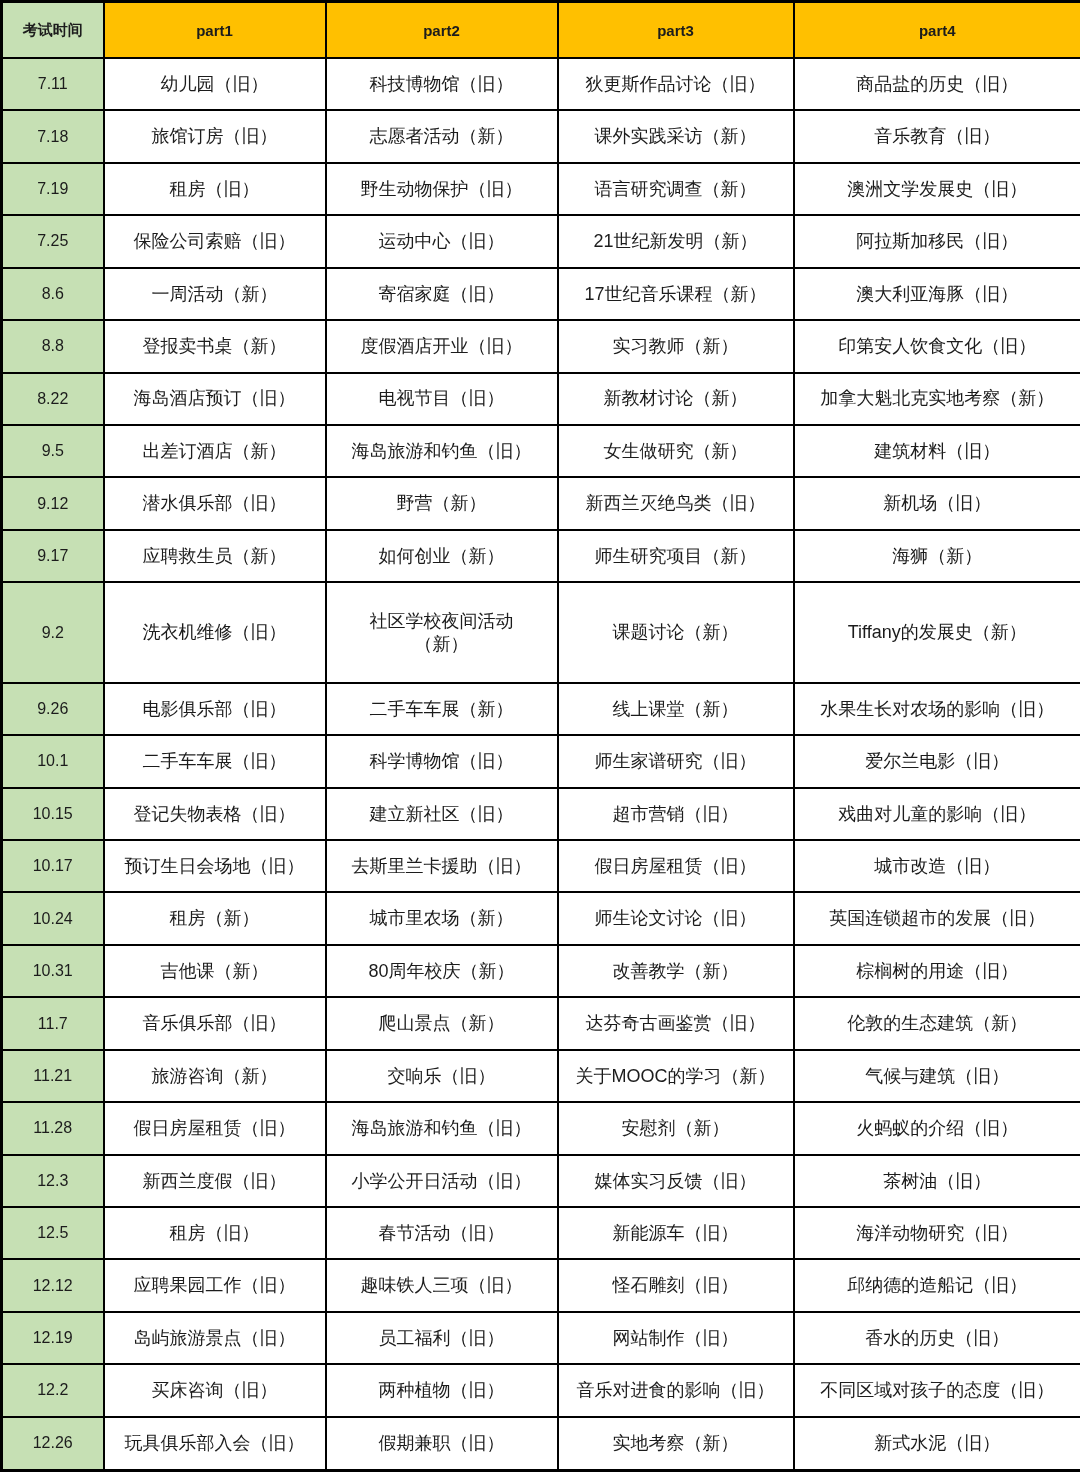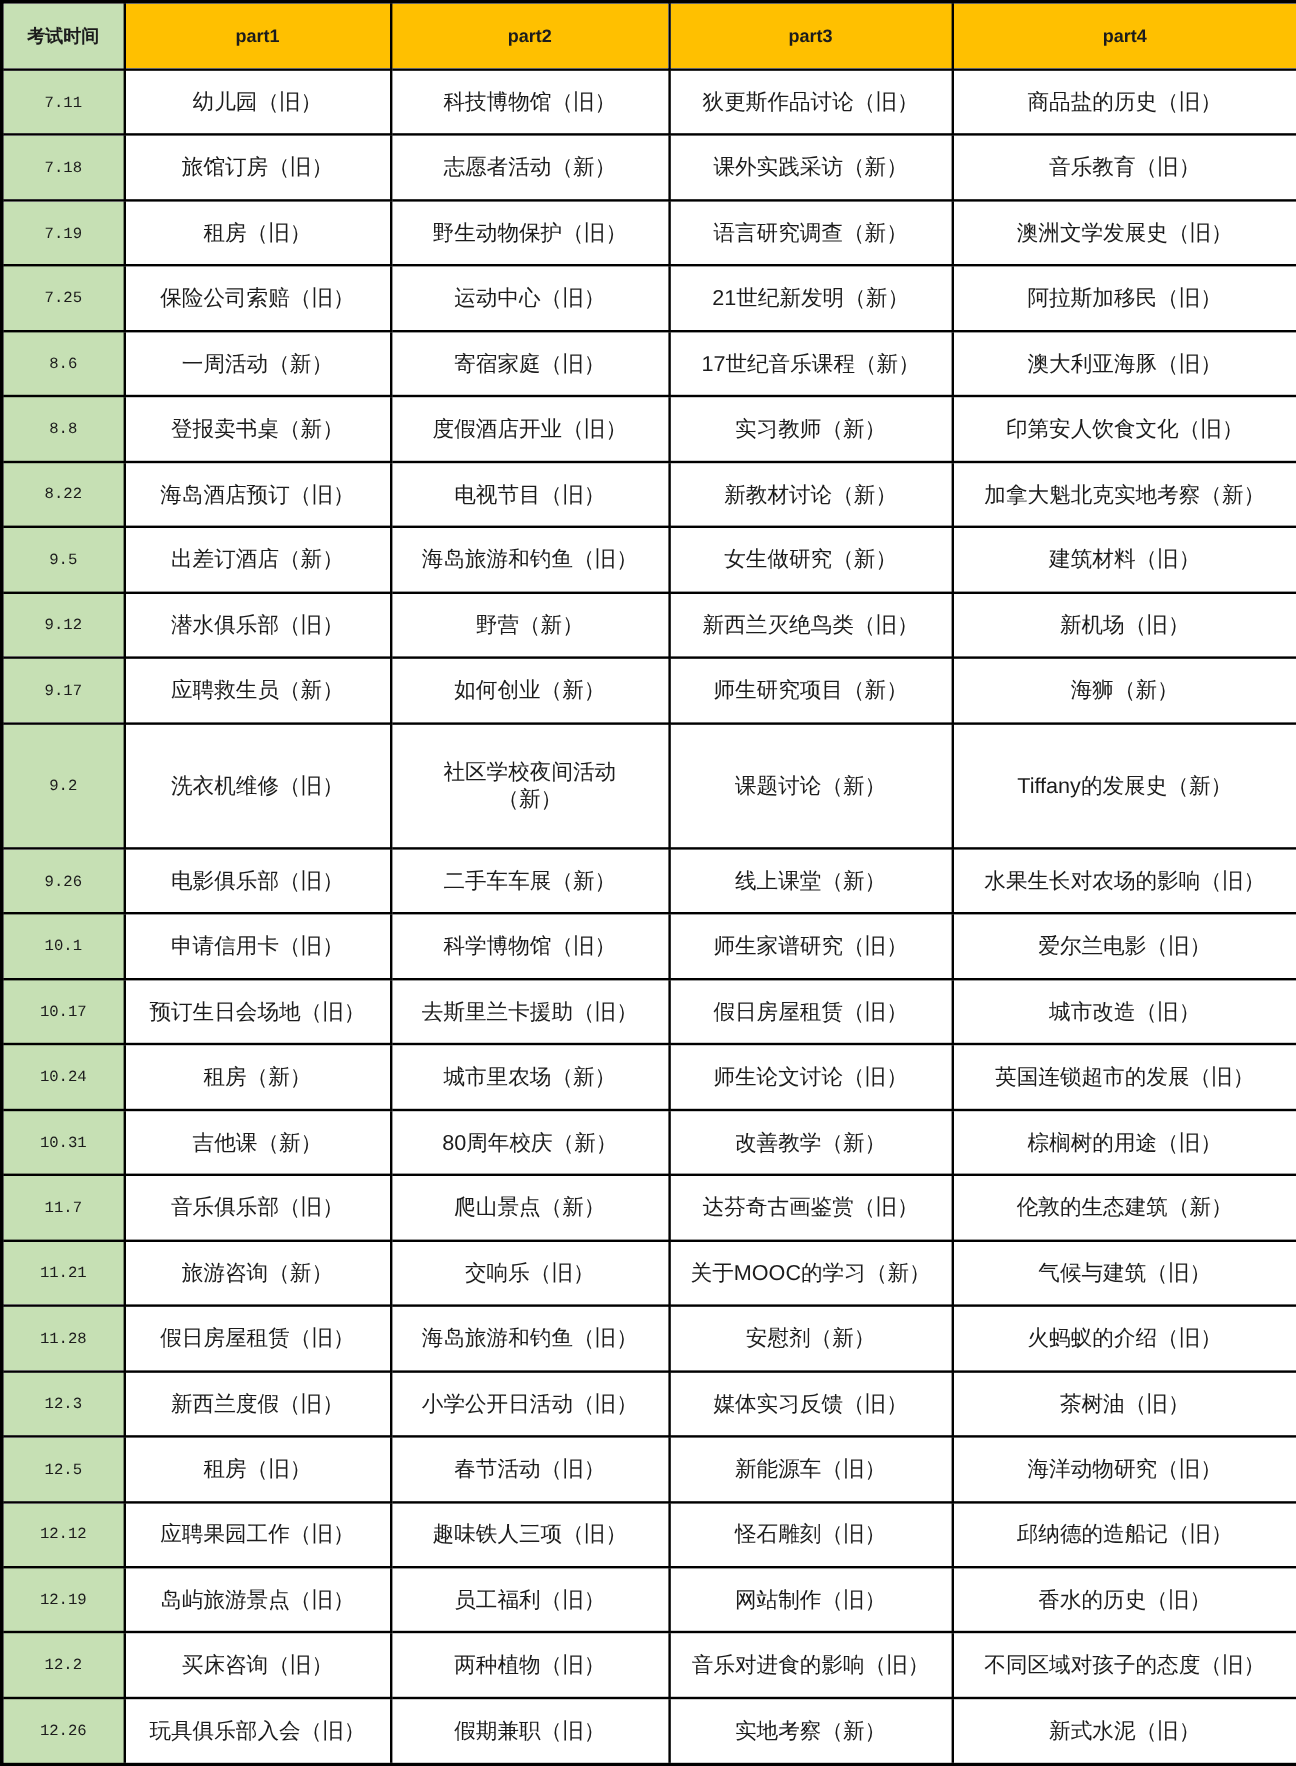--- a/index.html
+++ b/index.html
@@ -20,21 +20,21 @@
     text-align:center;vertical-align:middle;
     padding:0 2px;overflow:hidden;
   }
   thead th{
     background:var(--header-bg);
     font-weight:bold;font-size:15px;height:54px;
   }
   thead th.time-header{background:var(--date-bg);}
   tbody th.date-cell{
     background:var(--date-bg);
-    font-weight:normal;font-size:13px;font-family:Liberation Mono, monospace;
+    font-weight:normal;font-size:16px;
   }
   td.topic-cell{font-size:18px;white-space:pre-line;line-height:1.25;}
 </style>
 </head>
 <body>
 
 <table>
   <colgroup>
     <col style="width:102px">
     <col style="width:222px">
@@ -132,24 +132,31 @@
       </tr>
       <tr>
         <th class="date-cell">9.26</th>
         <td class="topic-cell">电影俱乐部（旧）</td>
         <td class="topic-cell">二手车车展（新）</td>
         <td class="topic-cell">线上课堂（新）</td>
         <td class="topic-cell">水果生长对农场的影响（旧）</td>
       </tr>
       <tr>
         <th class="date-cell">10.1</th>
-        <td class="topic-cell">申请信用卡（旧）</td>
+        <td class="topic-cell">二手车车展（旧）</td>
         <td class="topic-cell">科学博物馆（旧）</td>
         <td class="topic-cell">师生家谱研究（旧）</td>
         <td class="topic-cell">爱尔兰电影（旧）</td>
+      </tr>
+      <tr>
+        <th class="date-cell">10.15</th>
+        <td class="topic-cell">登记失物表格（旧）</td>
+        <td class="topic-cell">建立新社区（旧）</td>
+        <td class="topic-cell">超市营销（旧）</td>
+        <td class="topic-cell">戏曲对儿童的影响（旧）</td>
       </tr>
       <tr>
         <th class="date-cell">10.17</th>
         <td class="topic-cell">预订生日会场地（旧）</td>
         <td class="topic-cell">去斯里兰卡援助（旧）</td>
         <td class="topic-cell">假日房屋租赁（旧）</td>
         <td class="topic-cell">城市改造（旧）</td>
       </tr>
       <tr>
         <th class="date-cell">10.24</th>

